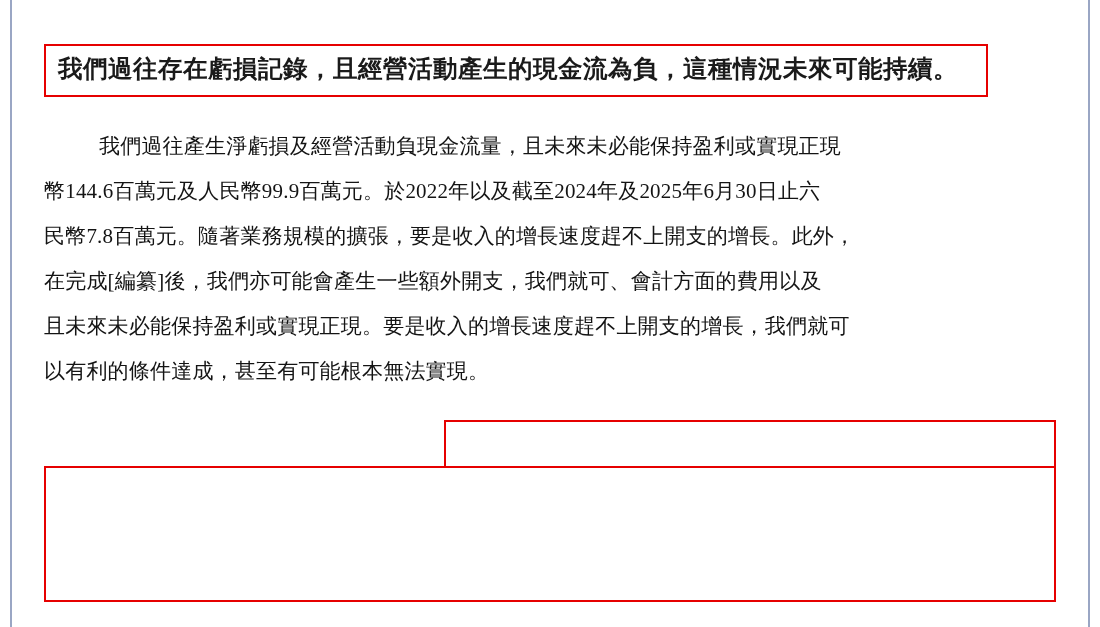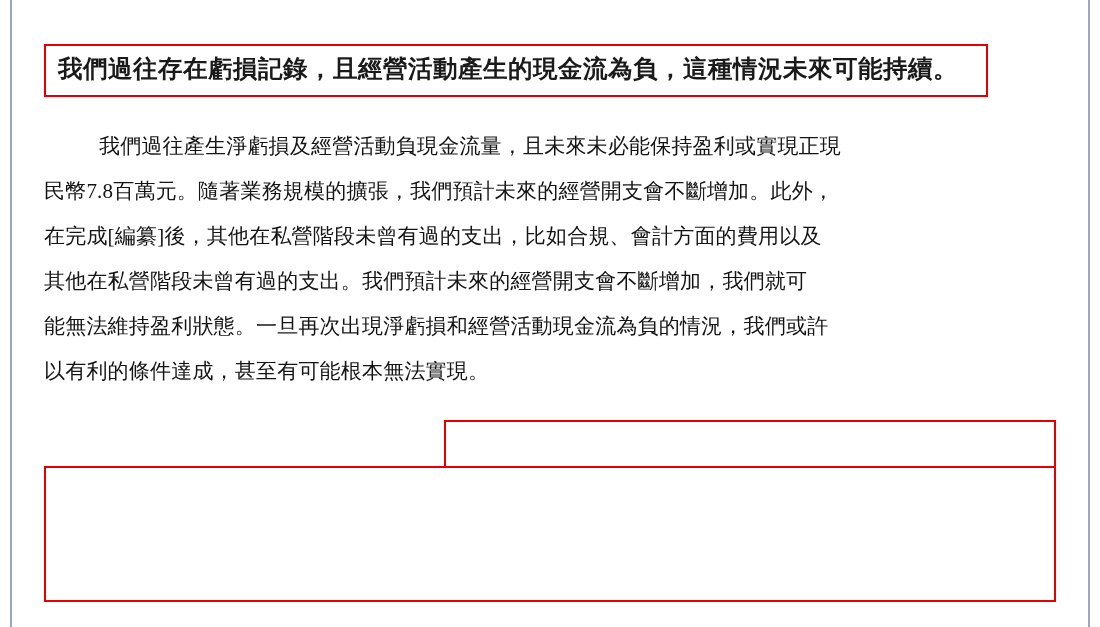--- a/index.html
+++ b/index.html
@@ -109,24 +109,24 @@
   <div class="margin-rule right"></div>
 
   <div class="content">
 
     <div class="heading-box">
       <div class="heading-text">我們過往存在虧損記錄，且經營活動產生的現金流為負，這種情況未來可能持續。</div>
     </div>
 
     <div class="para">
       <div class="line indent">我們過往產生淨虧損及經營活動負現金流量，且未來未必能保持盈利或實現正現</div>
-      <div class="line">民幣7.8百萬元。隨著業務規模的擴張，我們預計未來的經營開支會不斷增加。此外，</div>
-      <div class="line">在完成[編纂]後，其他在私營階段未曾有過的支出，比如合規、會計方面的費用以及</div>
-      <div class="line">其他在私營階段未曾有過的支出。我們預計未來的經營開支會不斷增加，我們就可</div>
-      <div class="line">能無法維持盈利狀態。一旦再次出現淨虧損和經營活動現金流為負的情況，我們或許</div>
+      <div class="line">幣144.6百萬元及人民幣99.9百萬元。於2022年以及截至2024年及2025年6月30日止六</div>
+      <div class="line">民幣7.8百萬元。隨著業務規模的擴張，要是收入的增長速度趕不上開支的增長。此外，</div>
+      <div class="line">在完成[編纂]後，我們亦可能會產生一些額外開支，我們就可、會計方面的費用以及</div>
+      <div class="line">且未來未必能保持盈利或實現正現。要是收入的增長速度趕不上開支的增長，我們就可</div>
       <div class="line">以有利的條件達成，甚至有可能根本無法實現。</div>
     </div>
 
     <div class="hl-box hl-line8"></div>
     <div class="hl-box hl-block"></div>
 
   </div>
 </div>
 
 </body></html>

